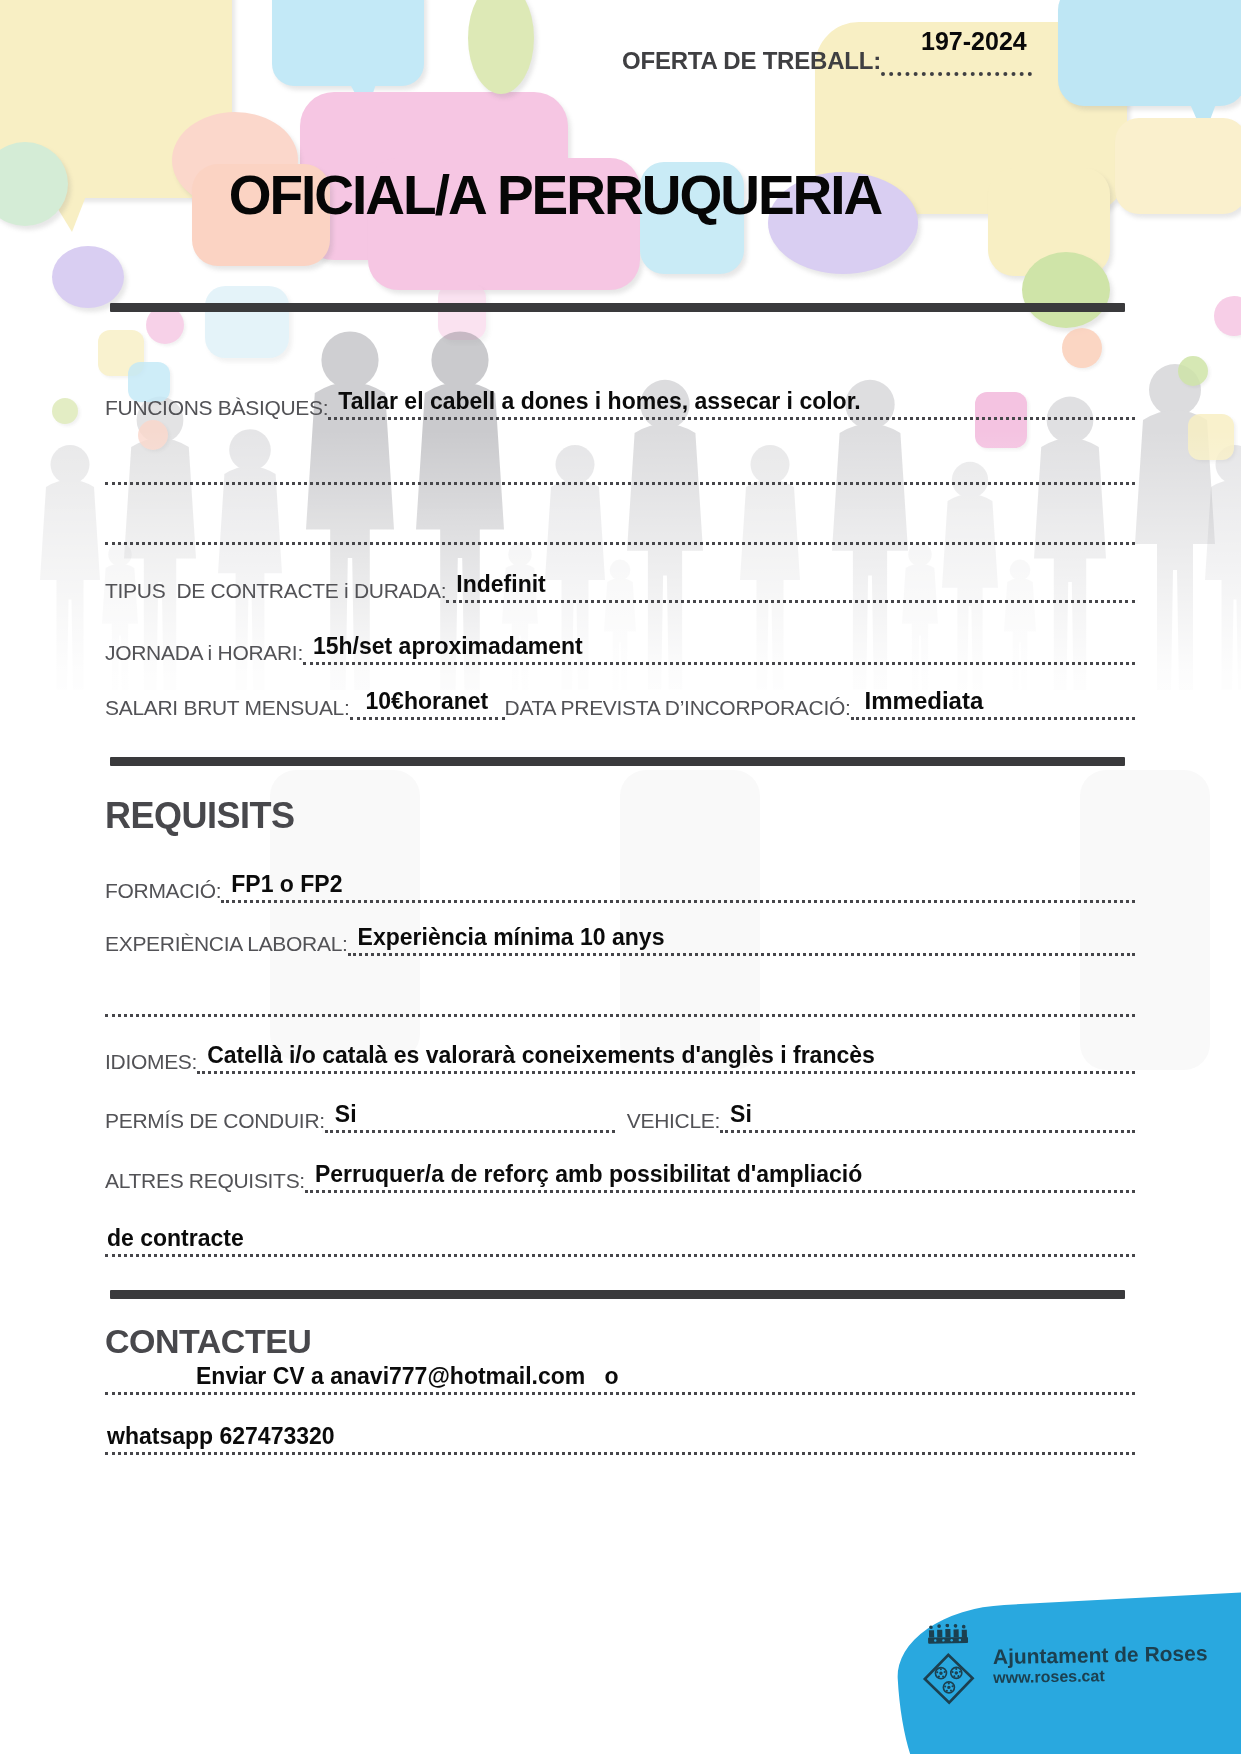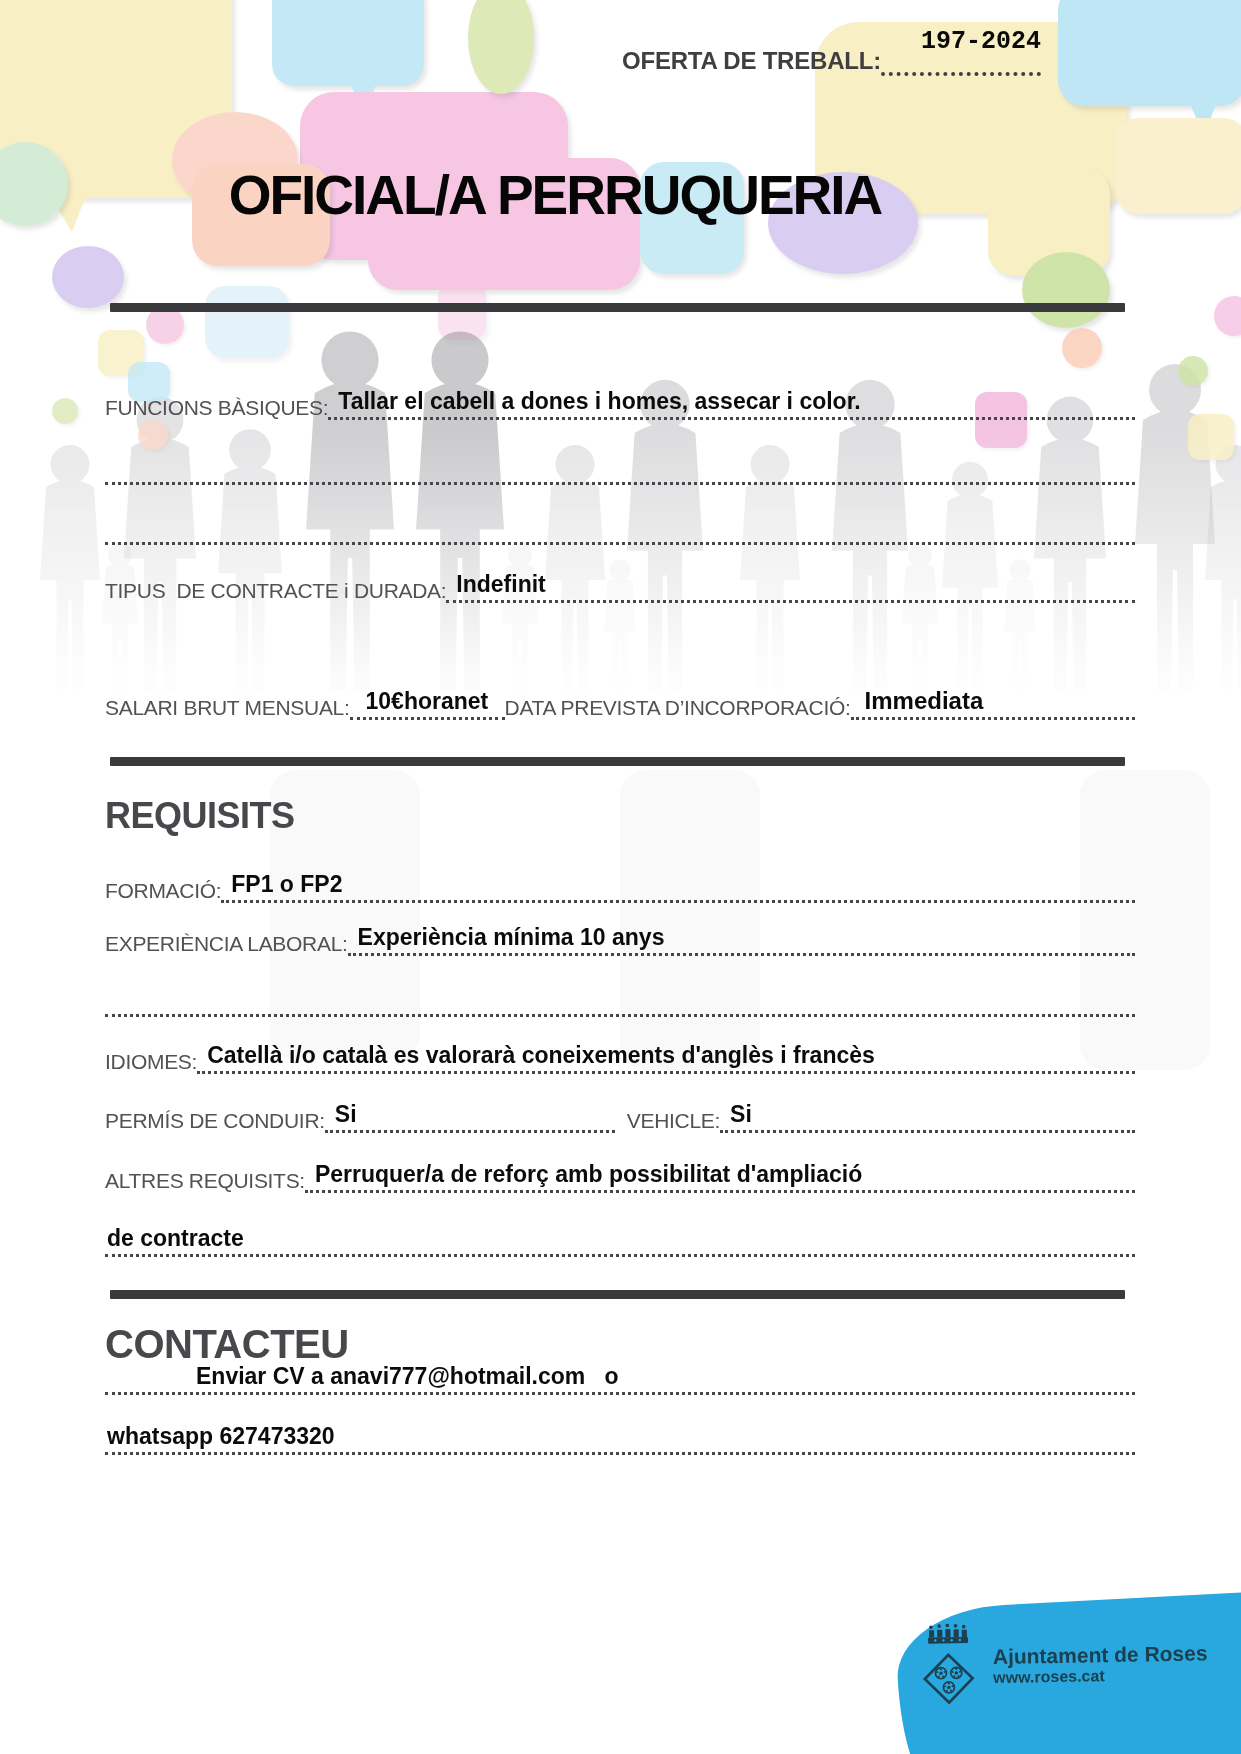--- a/index.html
+++ b/index.html
@@ -15,21 +15,21 @@
   .minis .bubble{box-shadow:2px 2px 3px rgba(140,140,140,.15);z-index:3;}
   
   .silhouettes{position:absolute;left:0;top:270px;width:1241px;height:480px;z-index:2;}
   .ghost{position:absolute;background:#9a9aa0;opacity:.06;border-radius:26px;z-index:1;}
   .fade{position:absolute;left:0;top:430px;width:100%;height:340px;z-index:3;
         background:linear-gradient(to bottom,rgba(255,255,255,0),rgba(255,255,255,.92) 72%,#fff);}
   
   .offer-block{position:absolute;top:28px;left:622px;width:410px;height:48px;
                display:flex;align-items:flex-end;z-index:5;}
   .offer-label{font-size:24px;font-weight:bold;color:#3f3f42;white-space:pre;letter-spacing:-.2px;padding-bottom:1px;}
-  .offer-fill{flex:1;position:relative;border-bottom:4px dotted #3f3f42;height:100%;display:flex;align-items:flex-end;font-family:Liberation Mono, monospace;}
+  .offer-fill{flex:1;position:relative;border-bottom:4px dotted #3f3f42;height:100%;display:flex;align-items:flex-end;}
   .offer-num{font-size:25px;font-weight:bold;color:#0a0a0a;margin:0 0 16px 40px;white-space:pre;}
   .doc-title{position:absolute;top:163px;left:0;width:1110px;text-align:center;z-index:5;
              font-size:55px;font-weight:bold;color:#060606;letter-spacing:-2px;white-space:pre;}
   .bar{position:absolute;left:110px;width:1015px;height:9px;background:var(--bar,#3a3a3c);border-radius:1px;z-index:5;}
   .row{position:absolute;left:105px;width:1030px;height:46px;display:flex;align-items:flex-end;z-index:5;}
   .row .lbl{font-size:21px;color:#525256;white-space:pre;letter-spacing:-.3px;line-height:1;padding-bottom:2px;}
   .row .fill{position:relative;border-bottom:3px dotted #46464a;height:100%;display:flex;align-items:flex-end;}
   .row .fill.grow{flex:1;}
   .row .val{font-size:23px;font-weight:bold;color:#0b0b0b;white-space:pre;line-height:1.05;margin:0 0 4px 10px;}
   .row.empty{height:10px;}
@@ -151,20 +151,26 @@
       <span class="fill grow"></span>
     </div>
 
   <div class="row" style="top:557px;">
     <span class="lbl">TIPUS  DE CONTRACTE i DURADA:</span>
     <span class="fill grow">
       <span class="val">Indefinit</span>
     </span>
   </div>
 
+  <div class="row" style="top:619px;">
+    <span class="lbl">JORNADA i HORARI:</span>
+    <span class="fill grow">
+      <span class="val">15h/set aproximadament</span>
+    </span>
+  </div>
 
   <div class="row" style="top:674px;">
     <span class="lbl">SALARI BRUT MENSUAL:</span>
     <span class="fill" style="flex:0 0 155px;">
       <span class="val" style="margin-left:16px;">10€horanet</span>
     </span>
     <span class="lbl">DATA PREVISTA D’INCORPORACIÓ:</span>
     <span class="fill grow">
       <span class="val" style="font-size:24px;margin-left:14px;">Immediata</span>
     </span>
@@ -219,21 +225,21 @@
   </div>
 
   <div class="row" style="top:1211px;">
     <span class="fill grow">
       <span class="val" style="margin-left:2px;">de contracte</span>
     </span>
   </div>
 
   <div class="bar" style="top:1290px;"></div>
 
-  <div class="section-heading" style="top:1322px;font-size:40px;">CONTACTEU</div>
+  <div class="section-heading" style="top:1322px;font-size:34px;">CONTACTEU</div>
 
   <div class="row" style="top:1349px;">
     <span class="fill grow">
       <span class="val" style="margin-left:91px;">Enviar CV a anavi777@hotmail.com   o</span>
     </span>
   </div>
 
   <div class="row" style="top:1409px;">
     <span class="fill grow">
       <span class="val" style="margin-left:2px;">whatsapp 627473320</span>

